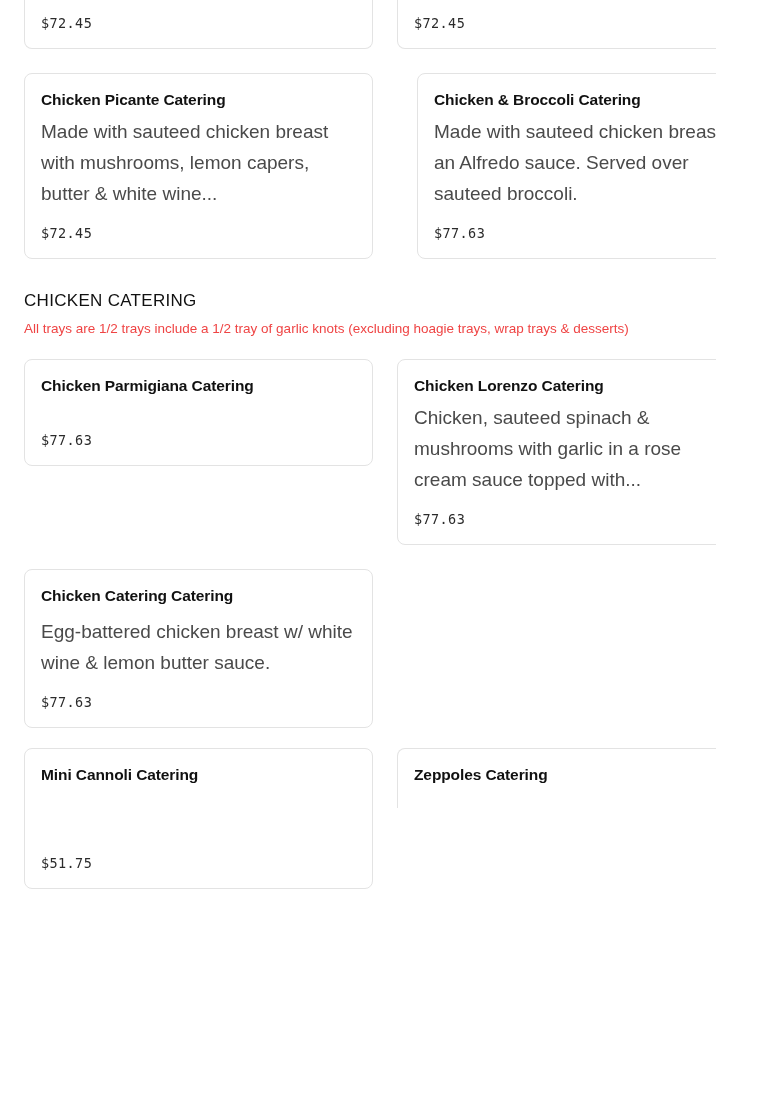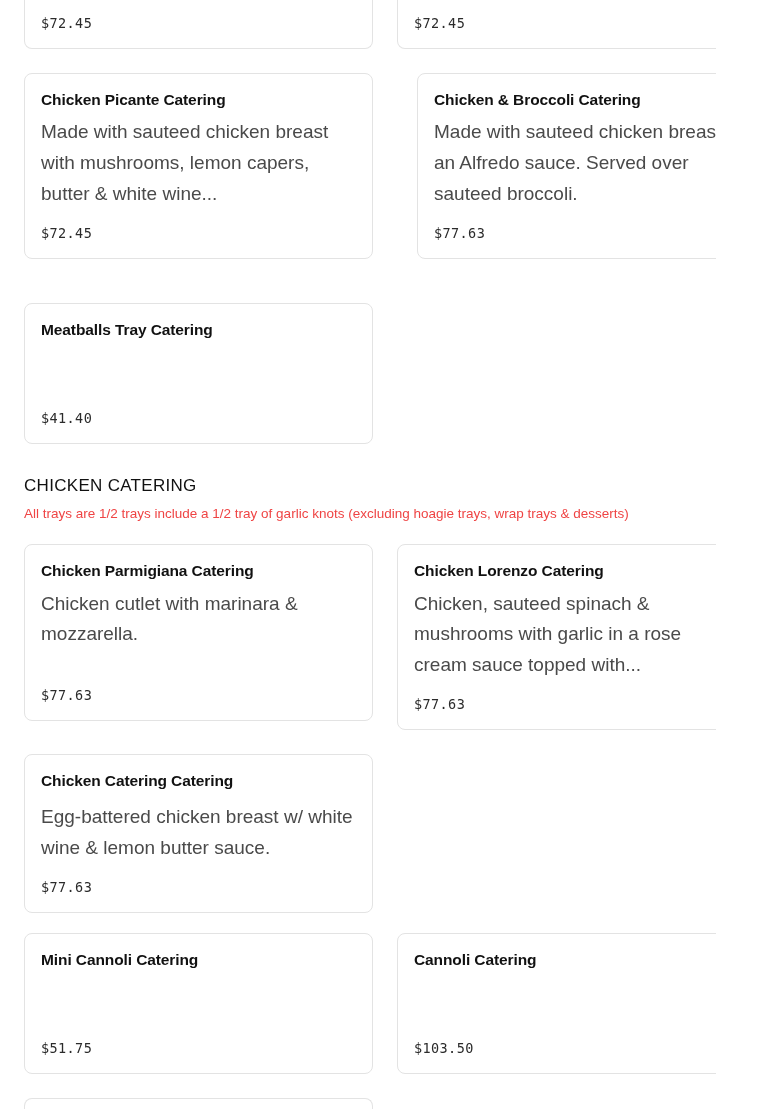--- a/index.html
+++ b/index.html
@@ -112,38 +112,30 @@
         <span class="card-price">$72.45</span>
       </div>
     </div>
     <div class="card">
       <h3 class="card-title">Chicken &amp; Broccoli Catering</h3>
       <p class="card-desc">Made with sauteed chicken breast in an Alfredo sauce. Served over sauteed broccoli.</p>
       <div class="price-row">
         <span class="card-price">$77.63</span>
       </div>
     </div>
-    <div class="card">
-      <h3 class="card-title">Meatballs Tray Catering</h3>
-      <div class="card-body-spacer"></div>
-      <div class="price-row">
-        <span class="card-price">$41.40</span>
-      </div>
-    </div>
   </div>
 
   <div class="section-head">
     <h2 class="section-title">CHICKEN CATERING</h2>
     <p class="section-sub">All trays are 1/2 trays include a 1/2 tray of garlic knots (excluding hoagie trays, wrap trays &amp; desserts)</p>
   </div>
 
   <div class="grid grid-after-head">
     <div class="card">
       <h3 class="card-title">Chicken Parmigiana Catering</h3>
-      <p class="card-desc">Chicken cutlet with marinara &amp; mozzarella.</p>
       <div class="price-row" style="margin-top:36px;">
         <span class="card-price">$77.63</span>
       </div>
     </div>
     <div class="card">
       <h3 class="card-title">Chicken Lorenzo Catering</h3>
       <p class="card-desc">Chicken, sauteed spinach &amp; mushrooms with garlic in a rose cream sauce topped with...</p>
       <div class="price-row">
         <span class="card-price">$77.63</span>
       </div>
@@ -159,25 +151,18 @@
 
 
   <div class="grid" style="margin-top:20px;">
     <div class="card">
       <h3 class="card-title">Mini Cannoli Catering</h3>
       <div class="card-body-spacer"></div>
       <div class="price-row">
         <span class="card-price">$51.75</span>
       </div>
     </div>
-    <div class="card">
-      <h3 class="card-title">Cannoli Catering</h3>
-      <div class="card-body-spacer"></div>
-      <div class="price-row">
-        <span class="card-price">$103.50</span>
-      </div>
-    </div>
     <div class="card partial-bottom">
       <h3 class="card-title">Zeppoles Catering</h3>
     </div>
   </div>
 
 </div>
 
 </body></html>

